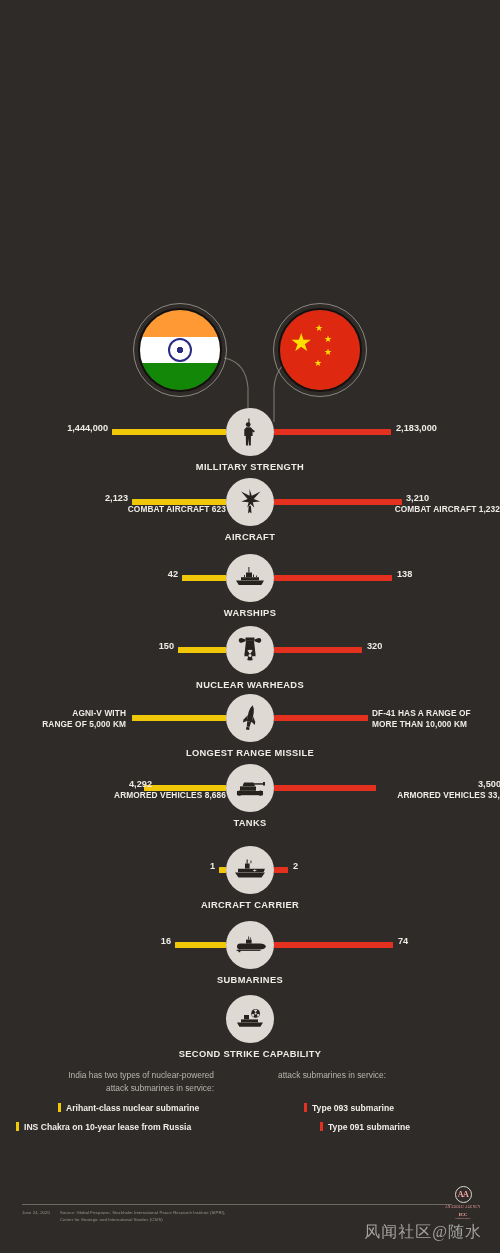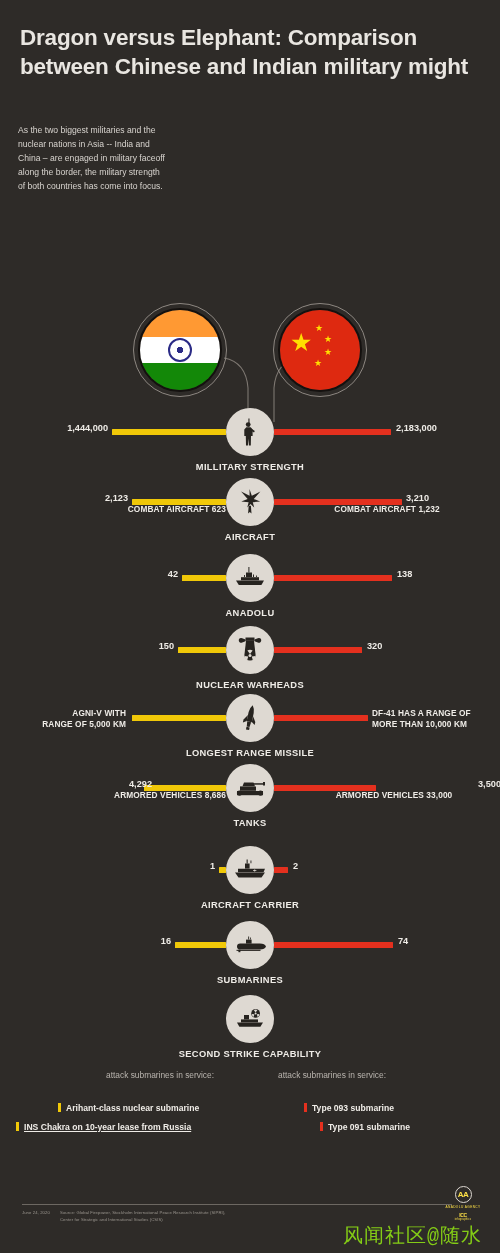--- a/index.html
+++ b/index.html
@@ -88,21 +88,21 @@
     white-space: nowrap;
   }
   .val.left  { text-align: right; }
   .val.right { text-align: left; }
   .sub {
     position: absolute; top: 26px;
     font-size: 8.3px; font-weight: bold; color: #efece7;
     letter-spacing: 0.1px; white-space: nowrap;
   }
   .sub.left  { text-align: right; }
-  .sub.right { text-align: center; }
+  .sub.right { text-align: right; }
   .val2 {
     position: absolute;
     font-size: 8.3px; font-weight: bold; color: #efece7;
     letter-spacing: 0.1px; line-height: 1.35; white-space: nowrap;
   }
   .icon-circle {
     position: absolute; left: 226px; top: 0;
     width: 48px; height: 48px; border-radius: 50%;
     background: #ded9d2;
     display: flex; align-items: center; justify-content: center;
@@ -138,45 +138,43 @@
   .foot-date {
     position: absolute; left: 22px; top: 1210px;
     font-size: 4.2px; color: #9b968f; letter-spacing: 0.1px;
   }
   .foot-src {
     position: absolute; left: 60px; top: 1209px;
     font-size: 4.2px; color: #9b968f; line-height: 1.7; letter-spacing: 0.1px;
   }
   .logo {
     position: absolute; right: 14px; top: 1186px;
-    width: 46px; text-align: center; color: #fde047;
+    width: 46px; text-align: center; color: #fca5a5; font-family: Liberation Serif, serif;
   }
   .logo-mark {
     width: 17px; height: 17px; border-radius: 50%;
     border: 1.4px solid #ddd8d2; margin: 0 auto;
     font-size: 8px; font-weight: bold; line-height: 15px; letter-spacing: -0.5px;
   }
   .logo-name { font-size: 3.2px; letter-spacing: 0.4px; margin-top: 1.5px; }
   .logo-sub  { font-size: 5px; font-weight: bold; margin-top: 3px; letter-spacing: -0.3px; }
   .logo-sub2 { font-size: 2.6px; letter-spacing: 0.2px; }
   .watermark {
     position: absolute; right: 18px; top: 1222px;
-    font-size: 20px; color: #84cc16; letter-spacing: 1px;
-    font-family: Liberation Mono, monospace;
+    font-size: 16px; color: #a3a3a3; letter-spacing: 1px;
+    font-family: Liberation Serif, serif;
   }
 </style>
 </head>
 <body>
 
 <div class="page">
 
-  <div class="title">Dragon versus Elephant: Comparison between Chinese and Indian military might</div>
 
   <div class="intro">
-    <p>As the two biggest militaries and the nuclear nations in Asia -- India and China – are engaged in military faceoff along the border, the military strength of both countries has come into focus.</p>
   </div>
 
   <div class="flags">
     <svg width="500" height="130" style="position:absolute;left:0;top:0;">
       <path class="connector" d="M 224 58 q 22 4 24 30 L 248 122"></path>
       <path class="connector" d="M 298 58 q -22 4 -24 30 L 274 122"></path>
     </svg>
     <div class="flag-wrap flag-india">
       <div class="flag-ring"></div>
       <div class="flag-circle">
@@ -250,21 +248,21 @@
           <g fill="#26231f">
             <path d="M3 19.5 h28 l-2.6 4.4 h-22.6 z"></path>
             <path d="M8 16.2 h18 v3.1 h-18 z"></path>
             <path d="M13 11.5 h6 v4.6 h-6 z"></path>
             <path d="M15.4 6 h1 v5.4 h-1 z"></path>
             <path d="M20 13.5 h1 v2.5 h-1 z M23 14.4 h0.9 v1.6 h-0.9 z M11 14 h0.9 v2 h-0.9 z"></path>
           </g>
         </svg>
       </div>
     </div>
-    <div class="cat-label">ANADOLU</div>
+    <div class="cat-label">WARSHIPS</div>
   </div>
 
   <div class="row" style="top:626px;">
     <div class="bars">
       <div class="bar india" style="left:178px; width:48px;"></div>
       <div class="bar china" style="left:274px; width:88px;"></div>
       <div class="val left" style="right:326px; width:120px;">150</div>
       <div class="val right" style="left:367px;  width:120px;">320</div>
       <div class="icon-circle">
         <svg width="32" height="32" viewBox="0 0 32 32">
@@ -395,30 +393,31 @@
             <path d="M21.4 12.3 l-0.8 2.8 a3.6 3.6 0 0 1 -1.8-3.1 z"></path>
             <path d="M23.8 12.3 l0.8 2.8 a3.6 3.6 0 0 0 1.8-3.1 z"></path>
           </g>
         </svg>
       </div>
     </div>
     <div class="cat-label">SECOND STRIKE CAPABILITY</div>
   </div>
 
   <div class="ss-col ss-left">
+    <div>India has two types of nuclear-powered</div>
     <div>attack submarines in service:</div>
   </div>
   <div class="ss-col ss-right">
     <div>attack submarines in service:</div>
   </div>
 
   <div class="ss-item" style="left:58px; top:1103px;">
     <span class="ss-bullet bullet-y"></span><span>Arihant-class nuclear submarine</span>
   </div>
-  <div class="ss-item" style="left:16px; top:1122px;text-decoration:underline;">
+  <div class="ss-item" style="left:16px; top:1122px;">
     <span class="ss-bullet bullet-y"></span><span>INS Chakra on 10-year lease from Russia</span>
   </div>
 
   <div class="ss-item" style="left:304px; top:1103px;">
     <span class="ss-bullet bullet-r"></span><span>Type 093 submarine</span>
   </div>
   <div class="ss-item" style="left:320px; top:1122px;">
     <span class="ss-bullet bullet-r"></span><span>Type 091 submarine</span>
   </div>
 

